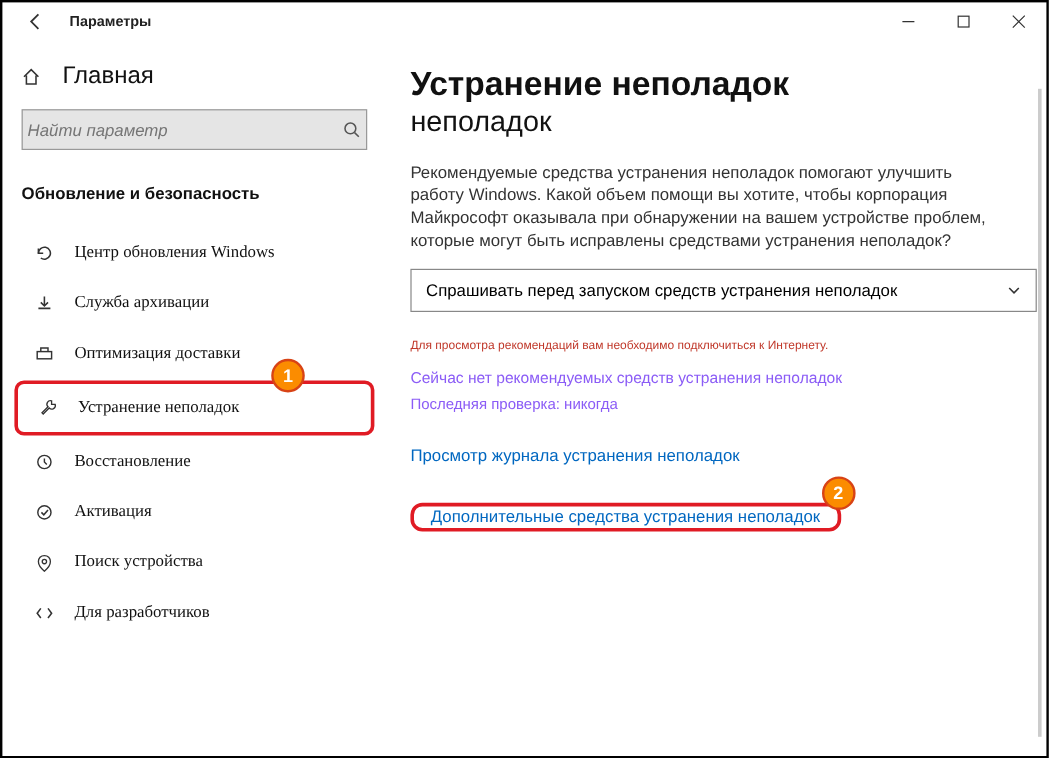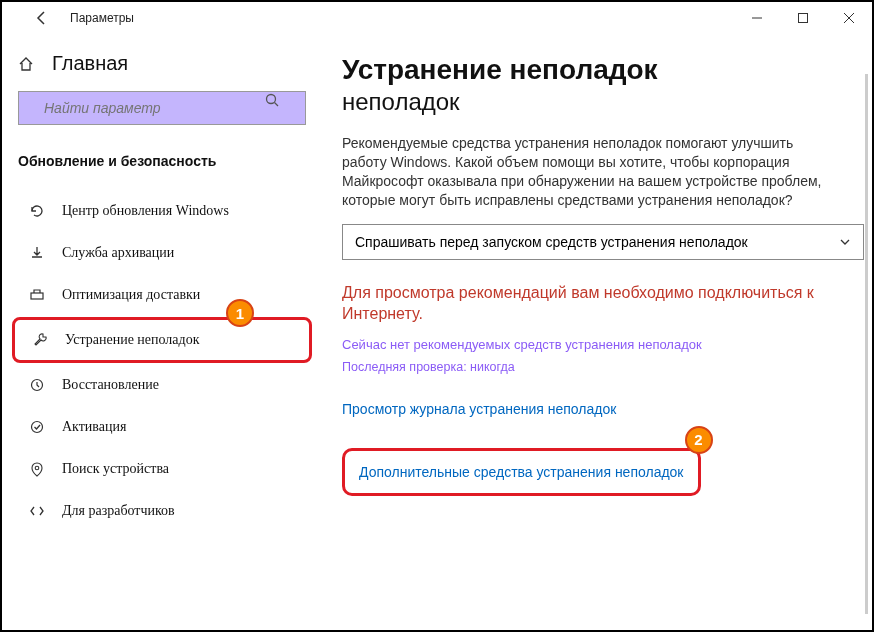--- a/index.html
+++ b/index.html
@@ -9,21 +9,22 @@
     width: 874px;
     height: 632px;
     overflow: hidden;
     border: 2px solid #000;
     position: relative;
   }
   .titlebar {
     height: 32px;
     display: flex;
     align-items: center;
-    padding-left: 20px;
+    padding-left: 8px;
+    font-weight: bold;
   }
   .back-btn {
     width: 40px; height: 32px;
     display: flex; align-items: center; justify-content: center;
     color: #333;
   }
   .window-title {
     font-size: 12px;
     margin-left: 8px;
     color: #222;
@@ -53,22 +54,23 @@
     padding: 8px 16px;
     gap: 18px;
     font-size: 20px;
     color: #111;
   }
   .search-box {
     margin: 8px 16px 16px 16px;
     border: 1px solid #999;
     height: 34px;
     display: flex;
-    padding: 0 25px;
-    background: #c4b5fd;
+    align-items: center;
+    padding: 0 4px;
+    background: #e5e5e5;
   }
   .search-box input {
     border: none;
     outline: none;
     flex: 1;
     font-size: 14px;
     font-style: italic;
     color: #666;
     background: transparent;
   }
@@ -134,21 +136,21 @@
     padding: 9px 12px;
     display: flex;
     align-items: center;
     justify-content: space-between;
     font-size: 14px;
     width: 522px;
     margin-bottom: 22px;
   }
   .error-text {
     color: #c0392b;
-    font-size: 16px;
+    font-size: 10px;
     margin-bottom: 12px;
     line-height: 1.35;
   }
   .small-text {
     font-size: 13px;
     color: #8b5cf6;
     margin-bottom: 8px;
   }
   .link {
     color: #0067c0;
@@ -157,21 +159,21 @@
     display: inline-block;
   }
   .link-row2 {
     margin-top: 30px;
     position: relative;
     display: inline-block;
   }
   .link-box {
     border: 3px solid #e01b24;
     border-radius: 10px;
-    padding: 12px 14px;
+    padding: 0 14px;
   }
   .scrollbar-v {
     position: absolute;
     right: 4px;
     top: 40px;
     width: 3px;
     height: 540px;
     background: #ccc;
   }
   svg { display:block; }

